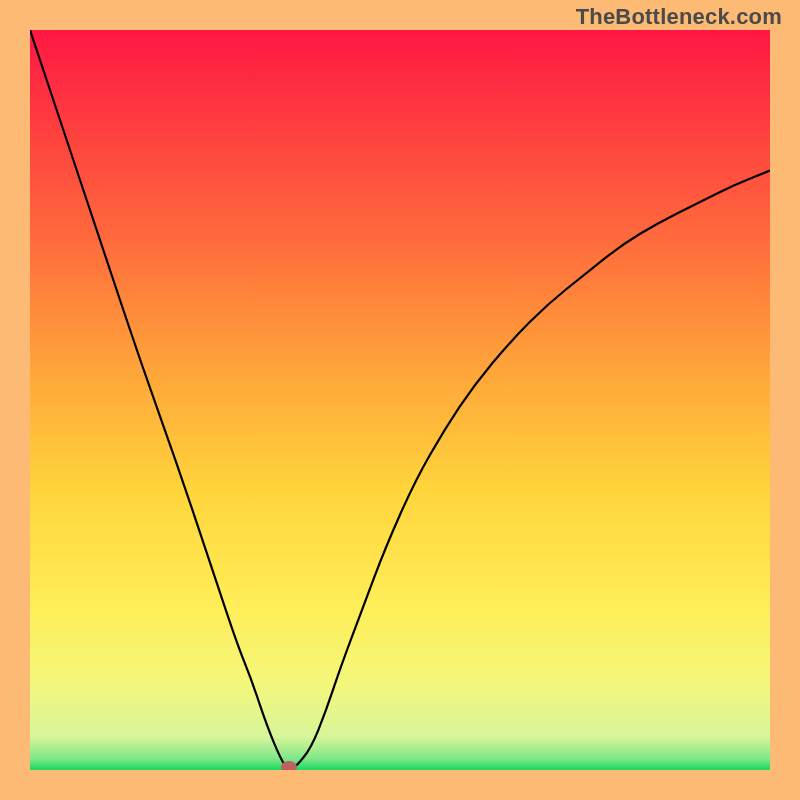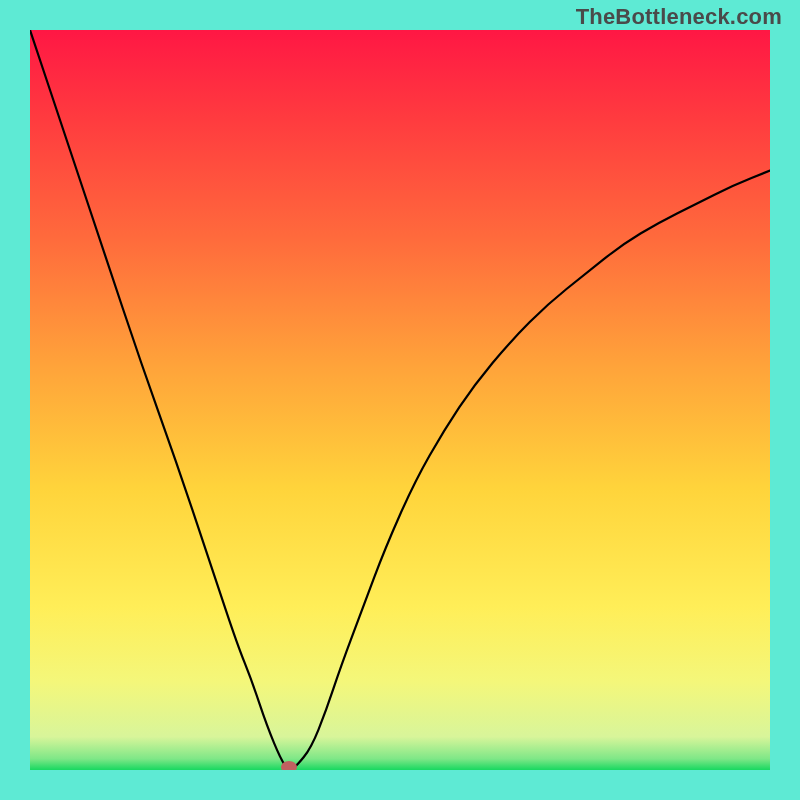--- a/index.html
+++ b/index.html
@@ -7,21 +7,21 @@
     padding: 0;
     width: 800px;
     height: 800px;
     background: #000;
     font-family: Arial, Helvetica, sans-serif;
   }
   .frame {
     position: relative;
     width: 800px;
     height: 800px;
-    background: #5eead4;
+    background: #fdba74;
   }
   .watermark {
     position: absolute;
     top: 4px;
     right: 18px;
     color: #4a4a4a;
     font-size: 22px;
     font-weight: 600;
     letter-spacing: 0.2px;
     user-select: none;

